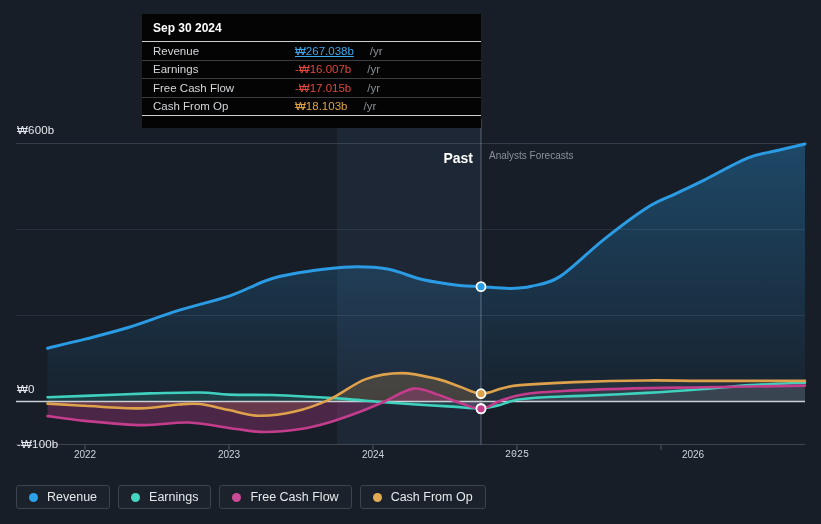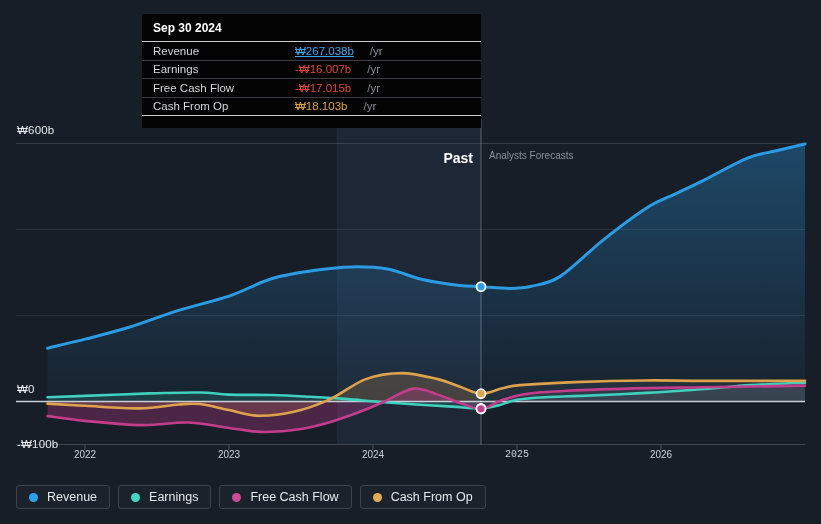--- a/index.html
+++ b/index.html
@@ -70,21 +70,21 @@
     </svg>
 
   <div class="ylabel" style="top:124px;">₩600b</div>
   <div class="ylabel" style="top:383px;">₩0</div>
   <div class="ylabel" style="top:425px;margin-top:13px;">-₩100b</div>
 
   <div class="xlabel" style="left: 85px;">2022</div>
   <div class="xlabel" style="left: 229px;">2023</div>
   <div class="xlabel" style="left: 373px;">2024</div>
   <div class="xlabel" style="left: 517px; font-family: Liberation Mono, monospace;">2025</div>
-  <div class="xlabel" style="left: 661px;">2026</div>
+  <div class="xlabel" style="left: 693px;">2026</div>
 
   <div class="past-label">Past</div>
   <div class="forecast-label">Analysts Forecasts</div>
 
   <div class="tooltip">
     <div class="tt-title">Sep 30 2024</div>
     <div class="tt-sep-strong"></div>
     <div class="tt-row first">
       <span class="tt-label">Revenue</span>
       <span class="tt-val" style="color: rgb(63, 167, 237); text-decoration: underline;">₩267.038b</span>

